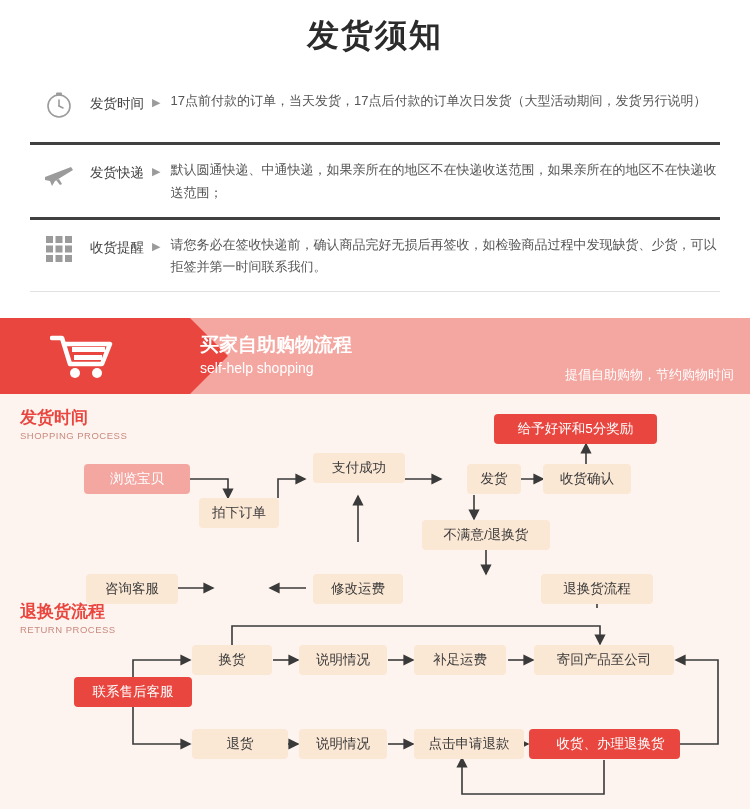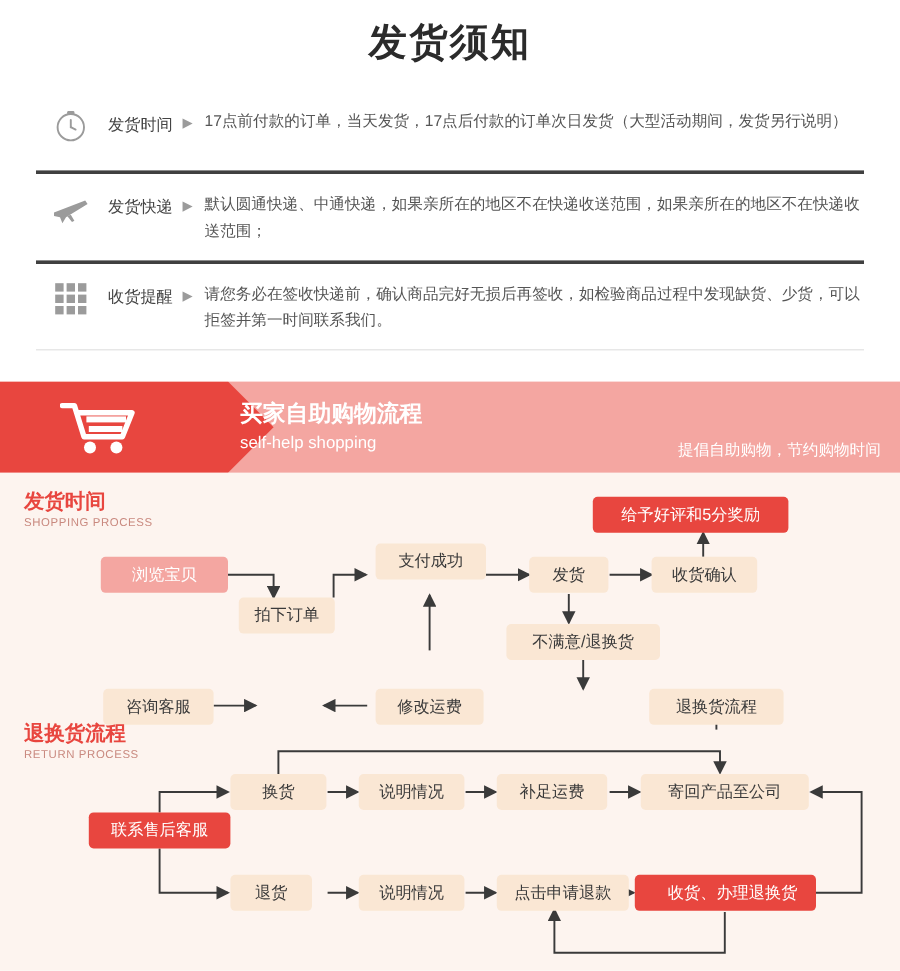--- a/index.html
+++ b/index.html
@@ -301,33 +301,33 @@
   <div class="sec-head" style="left:20px; top:14px;">
     <div class="cn">发货时间</div>
     <div class="en">SHOPPING PROCESS</div>
   </div>
 
   <div class="node pink" style="left:84px;  top:70px;  width:106px;">浏览宝贝</div>
   <div class="node peach" style="left:199px; top:104px; width:80px;">拍下订单</div>
   <div class="node peach" style="left:86px;  top:180px; width:92px;">咨询客服</div>
   <div class="node peach" style="left:313px; top:180px; width:90px;">修改运费</div>
   <div class="node peach" style="left:313px; top:59px;  width:92px;">支付成功</div>
-  <div class="node peach" style="left:441px; top:70px;  width:66px;text-align:center;">发货</div>
+  <div class="node peach" style="left:467px; top:70px;  width:54px;text-align:center;">发货</div>
   <div class="node peach" style="left:543px; top:70px;  width:88px;">收货确认</div>
   <div class="node red" style="left:494px; top:20px;  width:163px;">给予好评和5分奖励</div>
   <div class="node peach" style="left:422px; top:126px; width:128px;">不满意/退换货</div>
   <div class="node peach" style="left:541px; top:180px; width:112px;">退换货流程</div>
 
   <div class="sec-head" style="left:20px; top:208px;">
     <div class="cn">退换货流程</div>
     <div class="en">RETURN PROCESS</div>
   </div>
 
   <div class="node red" style="left:74px;  top:283px; width:118px;">联系售后客服</div>
   <div class="node peach" style="left:192px; top:251px; width:80px;">换货</div>
   <div class="node peach" style="left:299px; top:251px; width:88px;">说明情况</div>
   <div class="node peach" style="left:534px; top:251px; width:140px;">寄回产品至公司</div>
   <div class="node peach" style="left:414px; top:251px; width:92px;">补足运费</div>
-  <div class="node peach" style="left:192px; top:335px; width:68px;">退货</div>
+  <div class="node peach" style="left:192px; top:335px; width:96px;">退货</div>
   <div class="node peach" style="left:299px; top:335px; width:88px;">说明情况</div>
   <div class="node peach" style="left:414px; top:335px; width:110px;">点击申请退款</div>
   <div class="node red" style="left:529px; top:335px; width:151px;padding-left:12px;">收货、办理退换货</div>
 </div>
 
 </body></html>

